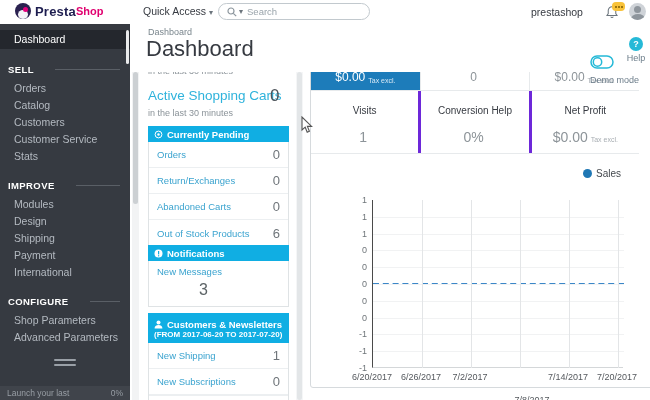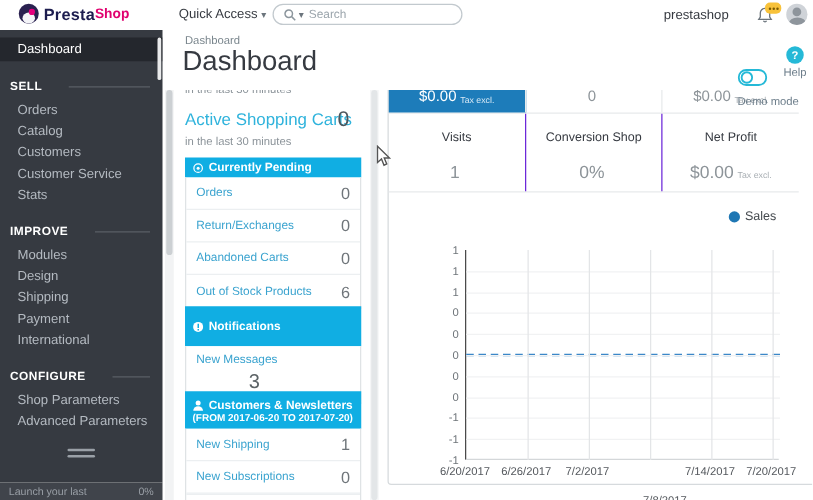--- a/index.html
+++ b/index.html
@@ -67,21 +67,21 @@
   .panel-hdr { background:#10aee3; color:#fff; font-size:9.5px; font-weight:bold; display:flex; align-items:center; padding:0 6px; }
   .panel-hdr svg { margin-right:4px; flex:none; }
   .panel-body { background:#fff; border:1px solid #dfe3e5; border-top:none; }
   .prow { height:26px; display:flex; align-items:center; justify-content:space-between; padding:0 8px; border-bottom:1px solid #eceff1; }
   .prow:last-child { border-bottom:none; }
   .prow .plink { font-size:9.5px; color:#3aa3cf; cursor:pointer; }
   .prow .pval { font-size:13px; color:#6f757a; }
   .panel1 { position:absolute; left:0; top:54px; width:141px; }
   .panel1 .panel-hdr { height:16px; }
   .panel2 { position:absolute; left:0; top:173px; width:141px; }
-  .panel2 .panel-hdr { height:32px; }
+  .panel2 .panel-hdr { height:16px; }
   .p2-body { height:46px; position:relative; }
   .p2-link { position:absolute; left:8px; top:5px; font-size:9.5px; color:#3aa3cf; cursor:pointer; }
   .p2-big { position:absolute; left:50px; top:20px; font-size:16px; color:#5c6366; }
   .panel3 { position:absolute; left:0; top:241px; width:141px; }
   .panel3 .panel-hdr { height:30px; flex-wrap:wrap; align-content:center; padding-top:2px; }
   .p3-title { display:flex; align-items:center; font-size:9.5px; font-weight:bold; }
   .p3-title svg { margin-right:4px; }
   .p3-sub { font-size:8px; font-weight:bold; width:100%; }
   .p3-stub { height:10px; border-top:1px solid #eceff1; }
 
@@ -89,21 +89,21 @@
   .rpanel { position:absolute; left:180px; top:-20px; width:388px; height:336px; background:#fff; border:1px solid #d6dadd; border-radius:3px; }
   .kpi-toprow { position:absolute; left:0; top:0; width:328px; height:38px; display:flex; border-bottom:1px solid #e7eaec; }
   .kpi-topcell { flex:1; position:relative; border-right:1px solid #e7eaec; display:flex; align-items:flex-end; justify-content:center; padding-bottom:6px; }
   .kpi-topcell:last-child { border-right:none; }
   .kpi-topcell.sel { background:#1d7cba; }
   .kpi-topcell.sel .kv { color:#fff; }
   .kpi-topcell.sel .ks { color:#d7e9f6; }
   .kv { font-size:12px; color:#8d9499; }
   .ks { font-size:7px; color:#a8aeb3; margin-left:3px; }
   .kpi-botrow { position:absolute; left:0; top:38px; width:328px; height:63px; display:flex; border-bottom:1px solid #e7eaec; }
-  .kpi-cell { flex:1; position:relative; border-right:1px solid #6d28d9; }
+  .kpi-cell { flex:1; position:relative; border-right:3px solid #6d28d9; }
   .kpi-cell:last-child { border-right:none; }
   .kpi-lab { position:absolute; width:100%; top:14px; text-align:center; font-size:10px; color:#363a41; }
   .kpi-val { position:absolute; width:100%; top:38px; text-align:center; font-size:14px; color:#8d9499; }
   .kpi-val .ks { font-size:7px; }
 
   .chart { position:absolute; left:0; top:101px; width:328px; height:234px; }
   .legend { position:absolute; right:18px; top:14px; display:flex; align-items:center; }
   .legend-dot { width:9px; height:9px; border-radius:50%; background:#1f77b4; margin-right:4px; }
   .legend-lab { font-size:10px; color:#44494e; }
   .plot { position:absolute; left:61px; top:46px; width:251px; height:168px; border-left:1.5px solid #4a4a4a; border-bottom:1px solid #d4d7d9; }
@@ -301,21 +301,21 @@
           <span class="kv">$0.00</span>
           <span class="ks">Tax excl.</span>
         </div>
       </div>
       <div class="kpi-botrow">
         <div class="kpi-cell">
           <div class="kpi-lab">Visits</div>
           <div class="kpi-val"><span>1</span><span class="ks"></span></div>
         </div>
         <div class="kpi-cell">
-          <div class="kpi-lab">Conversion Shop</div>
+          <div class="kpi-lab">Conversion Help</div>
           <div class="kpi-val"><span>0%</span><span class="ks"></span></div>
         </div>
         <div class="kpi-cell">
           <div class="kpi-lab">Net Profit</div>
           <div class="kpi-val"><span>$0.00</span><span class="ks">Tax excl.</span></div>
         </div>
       </div>
 
       <div class="chart">
         <div class="legend">

